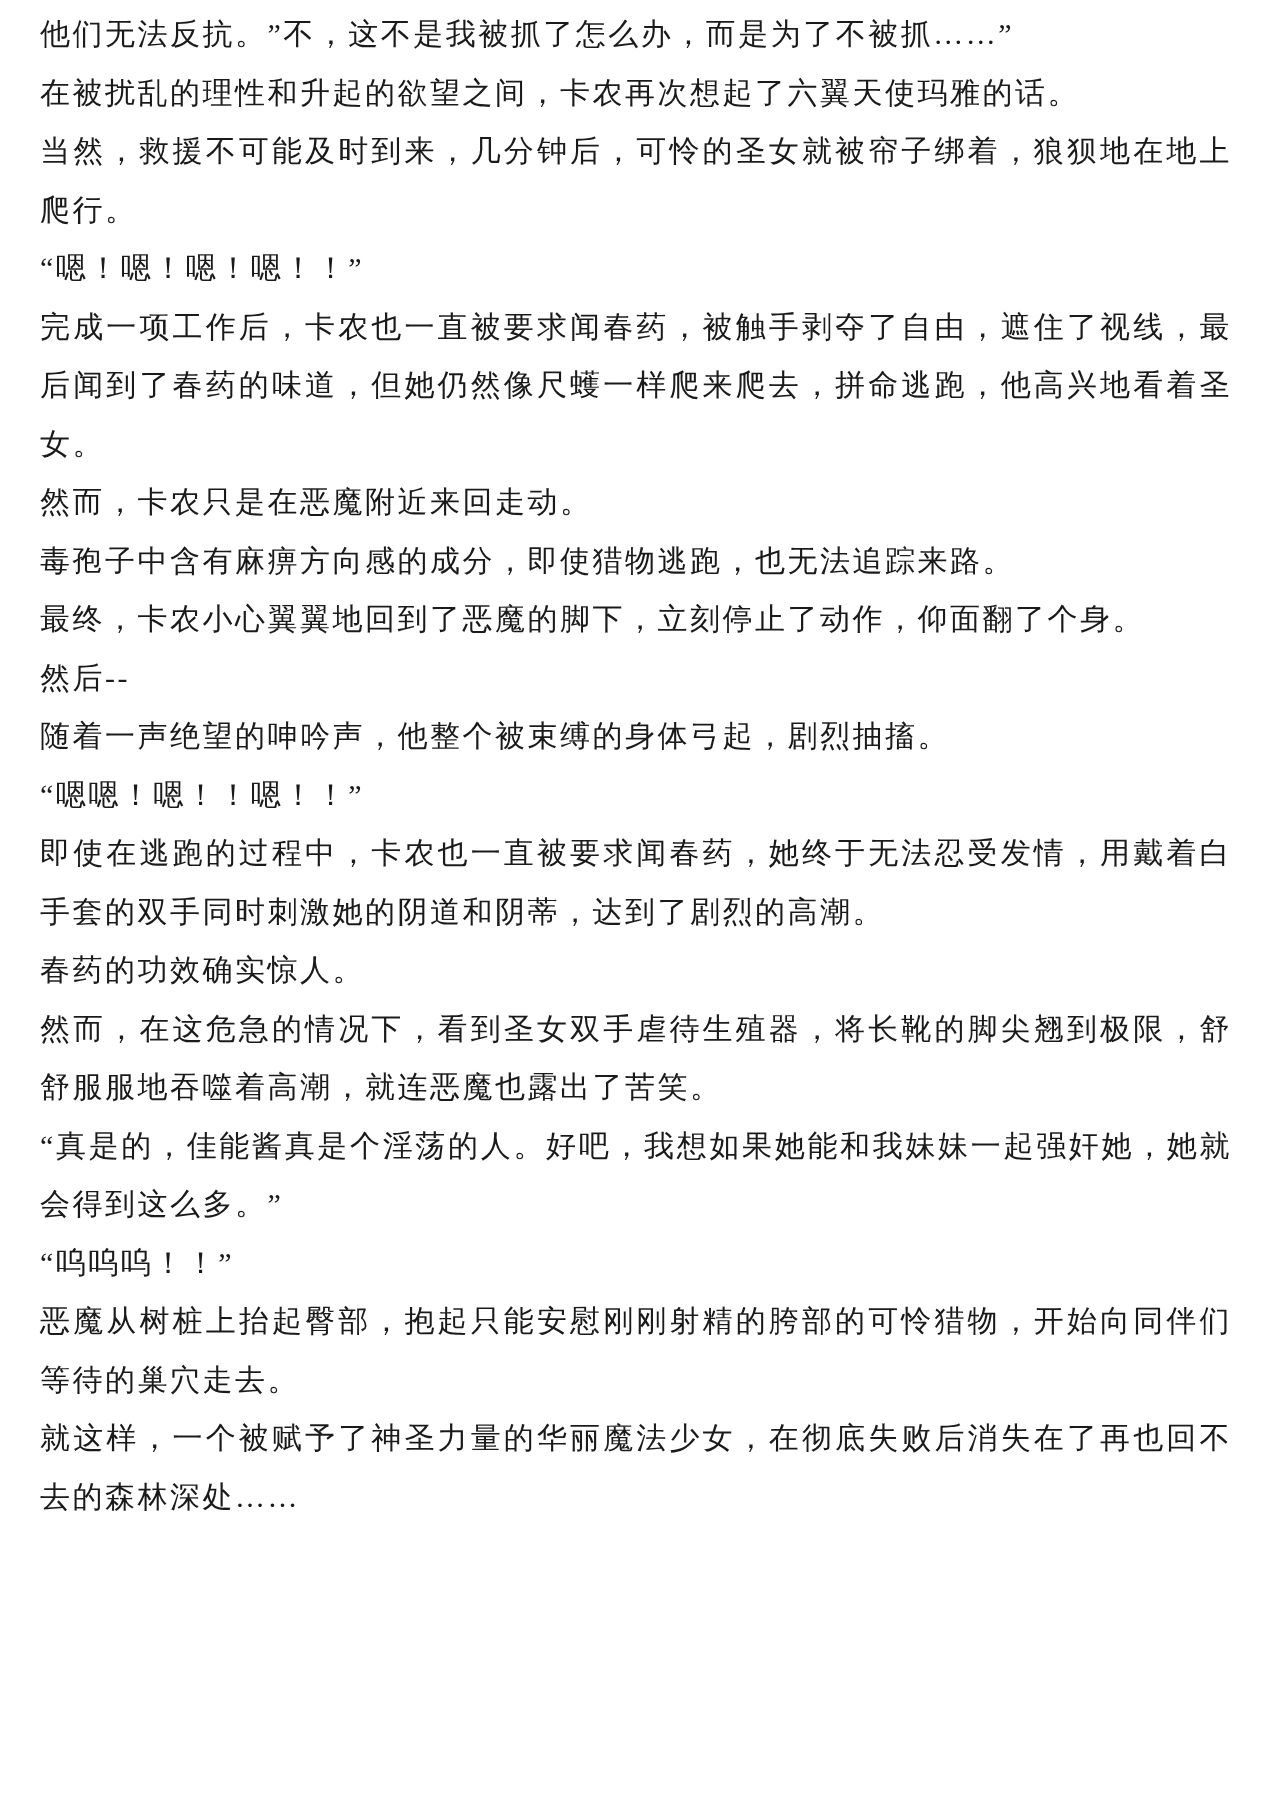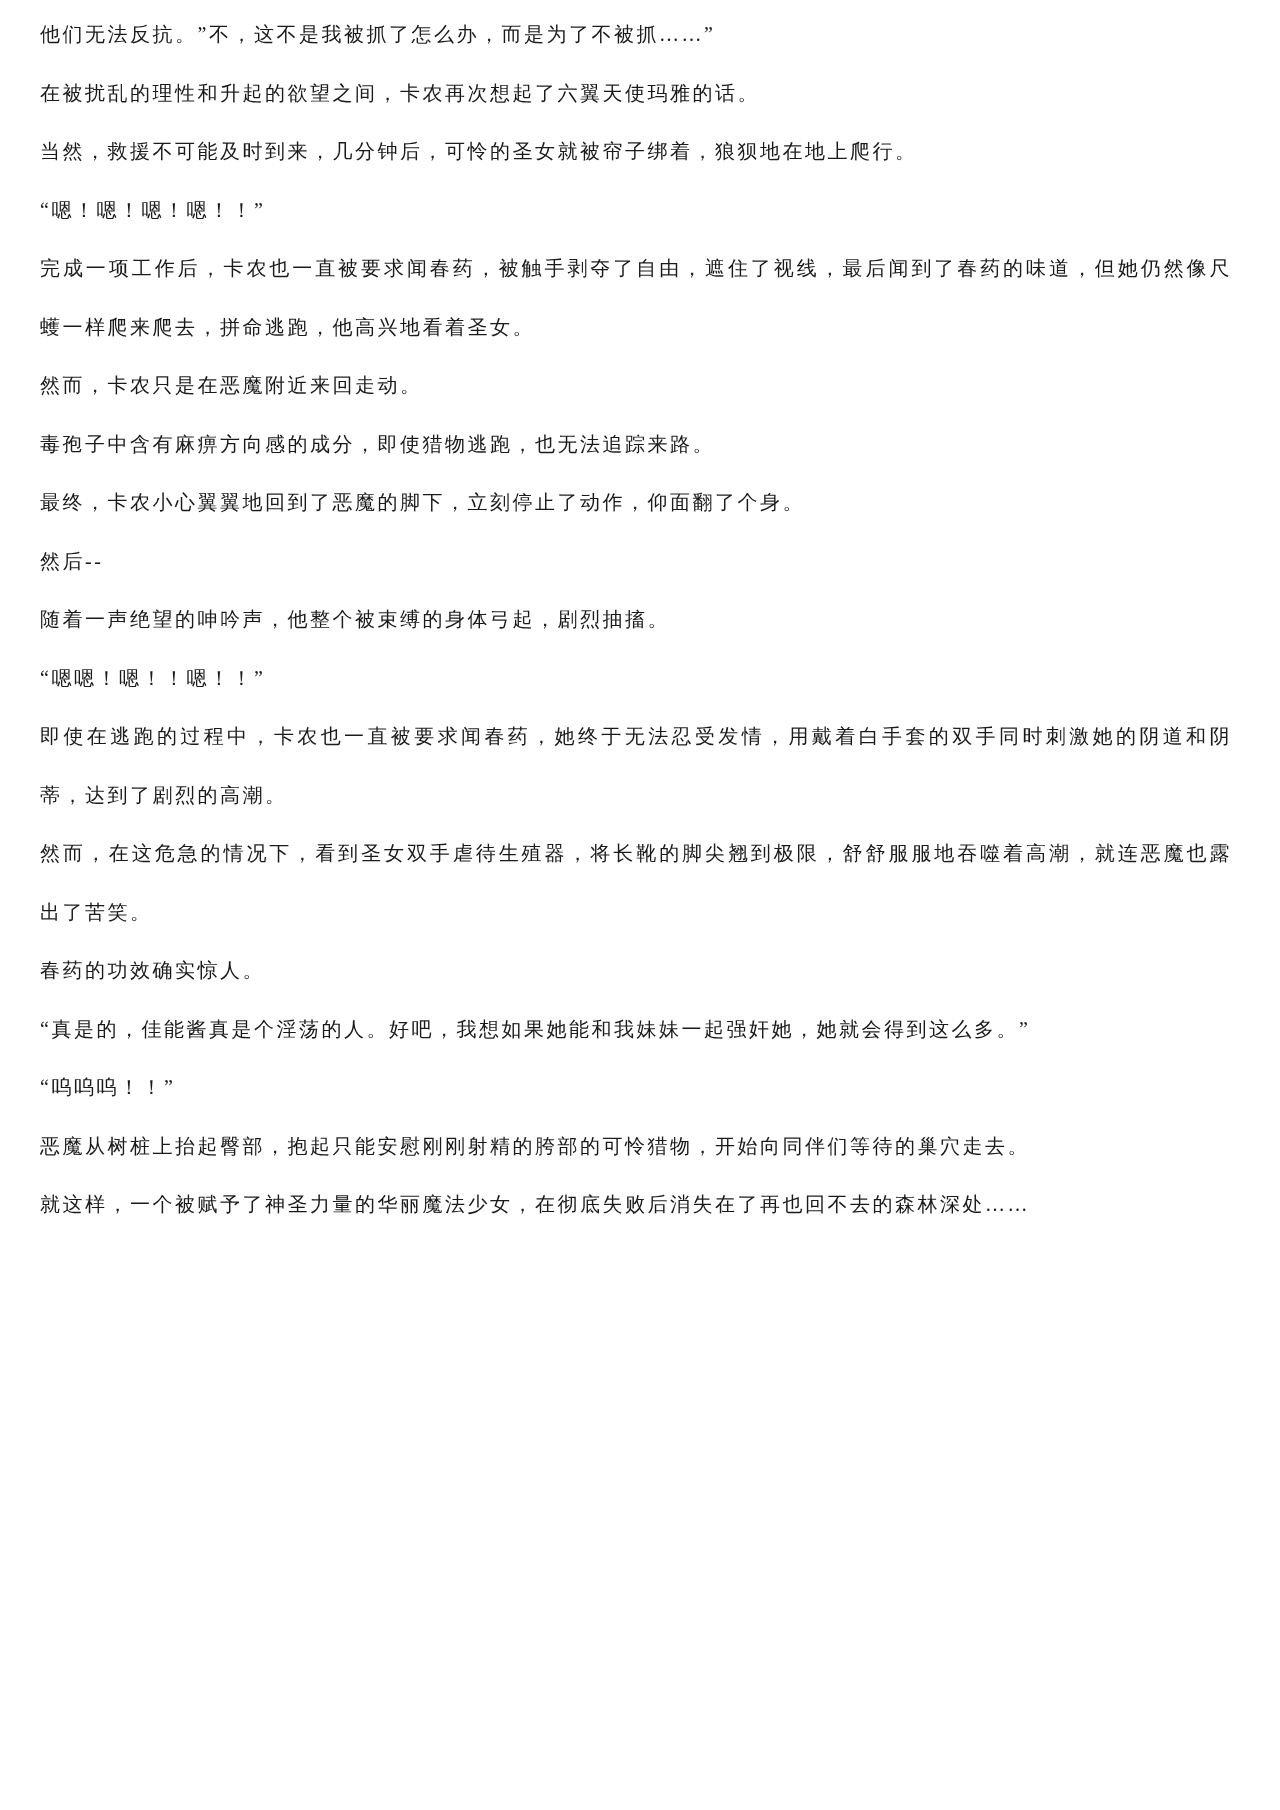--- a/index.html
+++ b/index.html
@@ -12,21 +12,21 @@
     box-sizing: border-box;
     width: 1280px;
     height: 1810px;
     background: #ffffff;
     overflow: hidden;
   }
   .content {
     box-sizing: border-box;
     padding: 5px 48px 0 40px;
     font-family: "Liberation Serif", "DejaVu Serif", serif;
-    font-size: 20px;
+    font-size: 30px;
     line-height: 58.5px;
     letter-spacing: 2.5px;
     color: #1a1a1a;
     text-align: justify;
     text-justify: inter-ideograph;
   }
   .content p {
     margin: 0;
     padding: 0;
   }
@@ -41,20 +41,20 @@
     <p>当然，救援不可能及时到来，几分钟后，可怜的圣女就被帘子绑着，狼狈地在地上爬行。</p>
     <p>“嗯！嗯！嗯！嗯！！”</p>
     <p>完成一项工作后，卡农也一直被要求闻春药，被触手剥夺了自由，遮住了视线，最后闻到了春药的味道，但她仍然像尺蠖一样爬来爬去，拼命逃跑，他高兴地看着圣女。</p>
     <p>然而，卡农只是在恶魔附近来回走动。</p>
     <p>毒孢子中含有麻痹方向感的成分，即使猎物逃跑，也无法追踪来路。</p>
     <p>最终，卡农小心翼翼地回到了恶魔的脚下，立刻停止了动作，仰面翻了个身。</p>
     <p>然后--</p>
     <p>随着一声绝望的呻吟声，他整个被束缚的身体弓起，剧烈抽搐。</p>
     <p>“嗯嗯！嗯！！嗯！！”</p>
     <p>即使在逃跑的过程中，卡农也一直被要求闻春药，她终于无法忍受发情，用戴着白手套的双手同时刺激她的阴道和阴蒂，达到了剧烈的高潮。</p>
+    <p>春药的功效确实惊人。</p>
     <p>然而，在这危急的情况下，看到圣女双手虐待生殖器，将长靴的脚尖翘到极限，舒舒服服地吞噬着高潮，就连恶魔也露出了苦笑。</p>
-    <p>春药的功效确实惊人。</p>
     <p>“真是的，佳能酱真是个淫荡的人。好吧，我想如果她能和我妹妹一起强奸她，她就会得到这么多。”</p>
     <p>“呜呜呜！！”</p>
     <p>恶魔从树桩上抬起臀部，抱起只能安慰刚刚射精的胯部的可怜猎物，开始向同伴们等待的巢穴走去。</p>
     <p>就这样，一个被赋予了神圣力量的华丽魔法少女，在彻底失败后消失在了再也回不去的森林深处……</p>
   </div>
 </div>
 
 </body></html>

